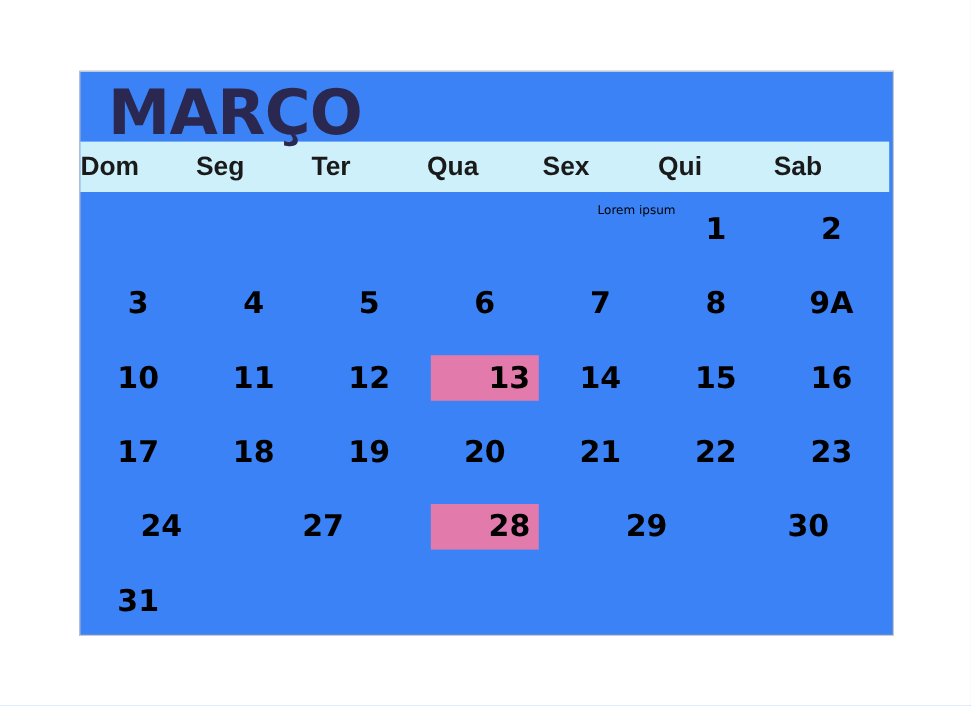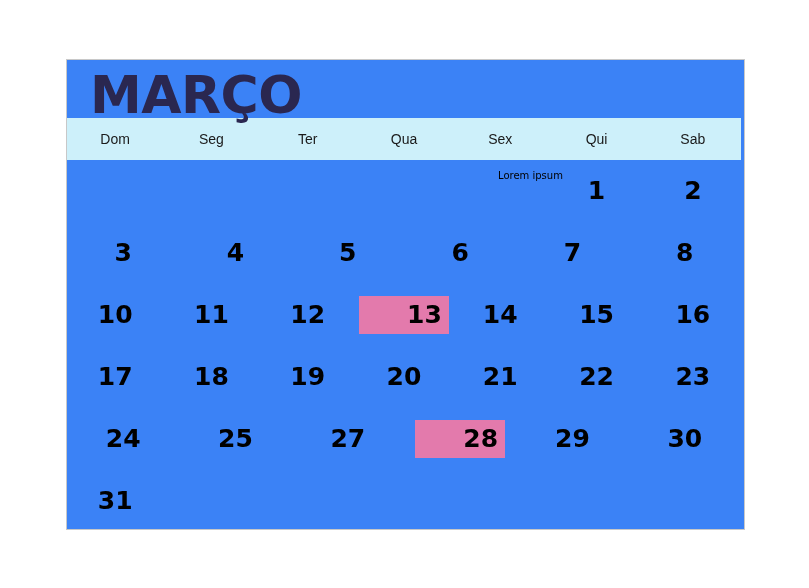--- a/index.html
+++ b/index.html
@@ -41,24 +41,24 @@
 
   #weekday-header {
     display: flex;
     background: #cdf0fa;
     height: 42px;
     align-items: center;
     margin-right: 3px;
   }
   .weekday-cell {
     flex: 1 1 0;
-    text-align: center;
+    text-align: left;
     font-family: "Liberation Sans", sans-serif;
-    font-size: 14px;
-    font-weight: 400;
+    font-size: 22px;
+    font-weight: 700;
     color: #1a1a1a;
   }
 
   #weeks-area {
     position: relative;
   }
 
   .week-row {
     display: flex;
     height: 62px;
@@ -162,20 +162,23 @@
         </div>
       <div class="day-cell">
           <span class="day-num">6</span>
         </div>
       <div class="day-cell">
           <span class="day-num">7</span>
         </div>
       <div class="day-cell">
           <span class="day-num">8</span>
         </div>
+      <div class="day-cell">
+          <span class="day-num">9A</span>
+        </div>
     </div>
 
     <div class="week-row">
       <div class="day-cell">
           <span class="day-num">10</span>
         </div>
       <div class="day-cell">
           <span class="day-num">11</span>
         </div>
       <div class="day-cell">
@@ -215,23 +218,20 @@
           <span class="day-num">22</span>
         </div>
       <div class="day-cell">
           <span class="day-num">23</span>
         </div>
     </div>
 
     <div class="week-row">
       <div class="day-cell">
           <span class="day-num">24</span>
-        </div>
-      <div class="day-cell">
-          <span class="day-num">25</span>
         </div>
       <div class="day-cell">
           <span class="day-num">27</span>
         </div>
       <div class="day-cell">
           <span class="day-num highlight">28</span>
         </div>
       <div class="day-cell">
           <span class="day-num">29</span>
         </div>

